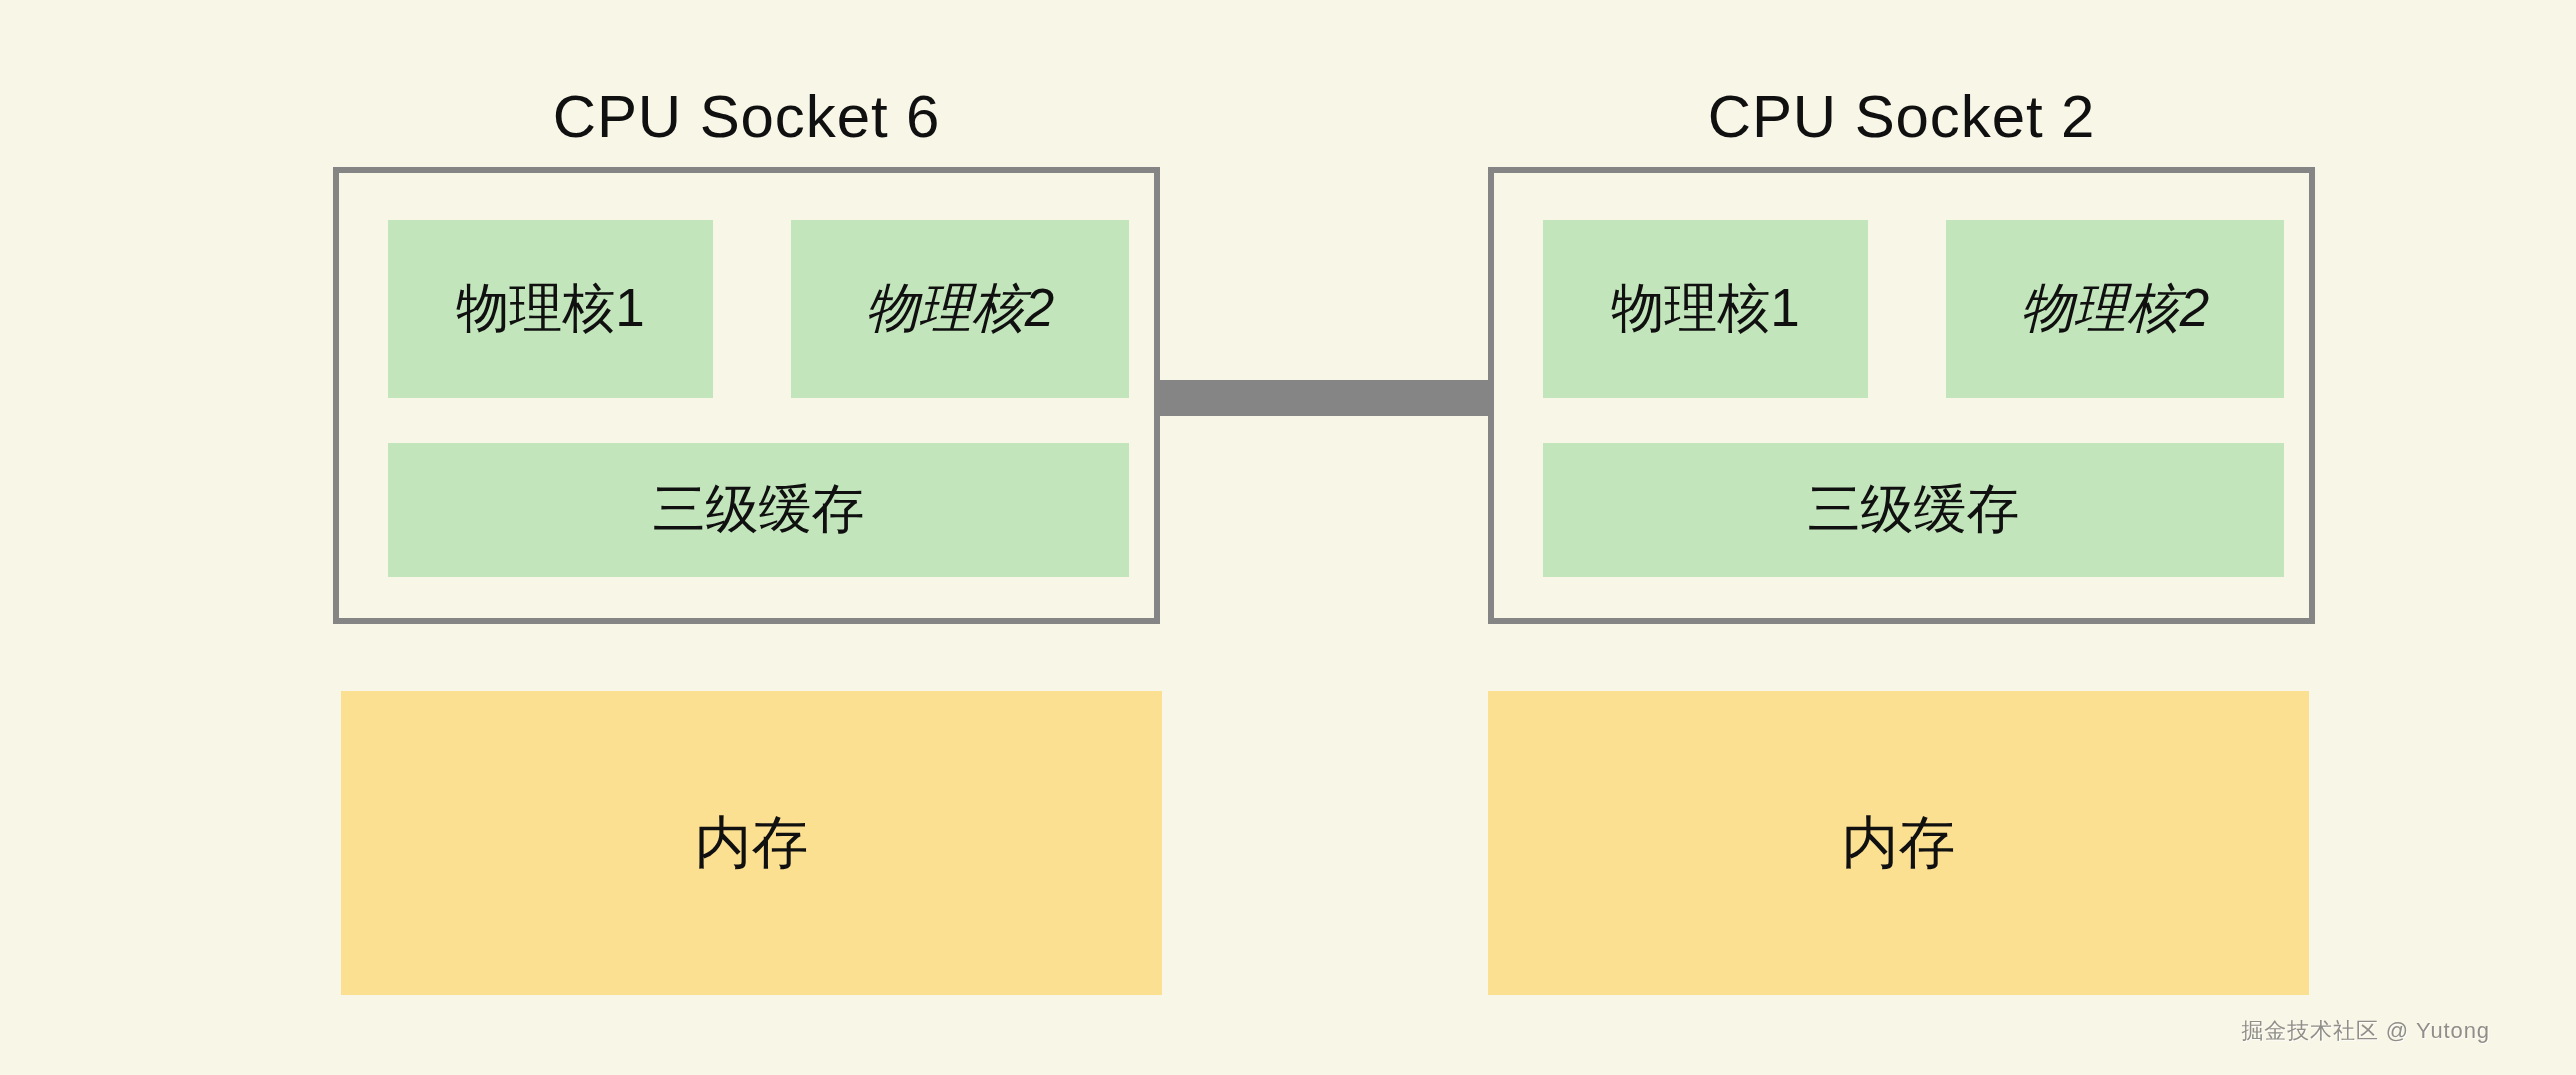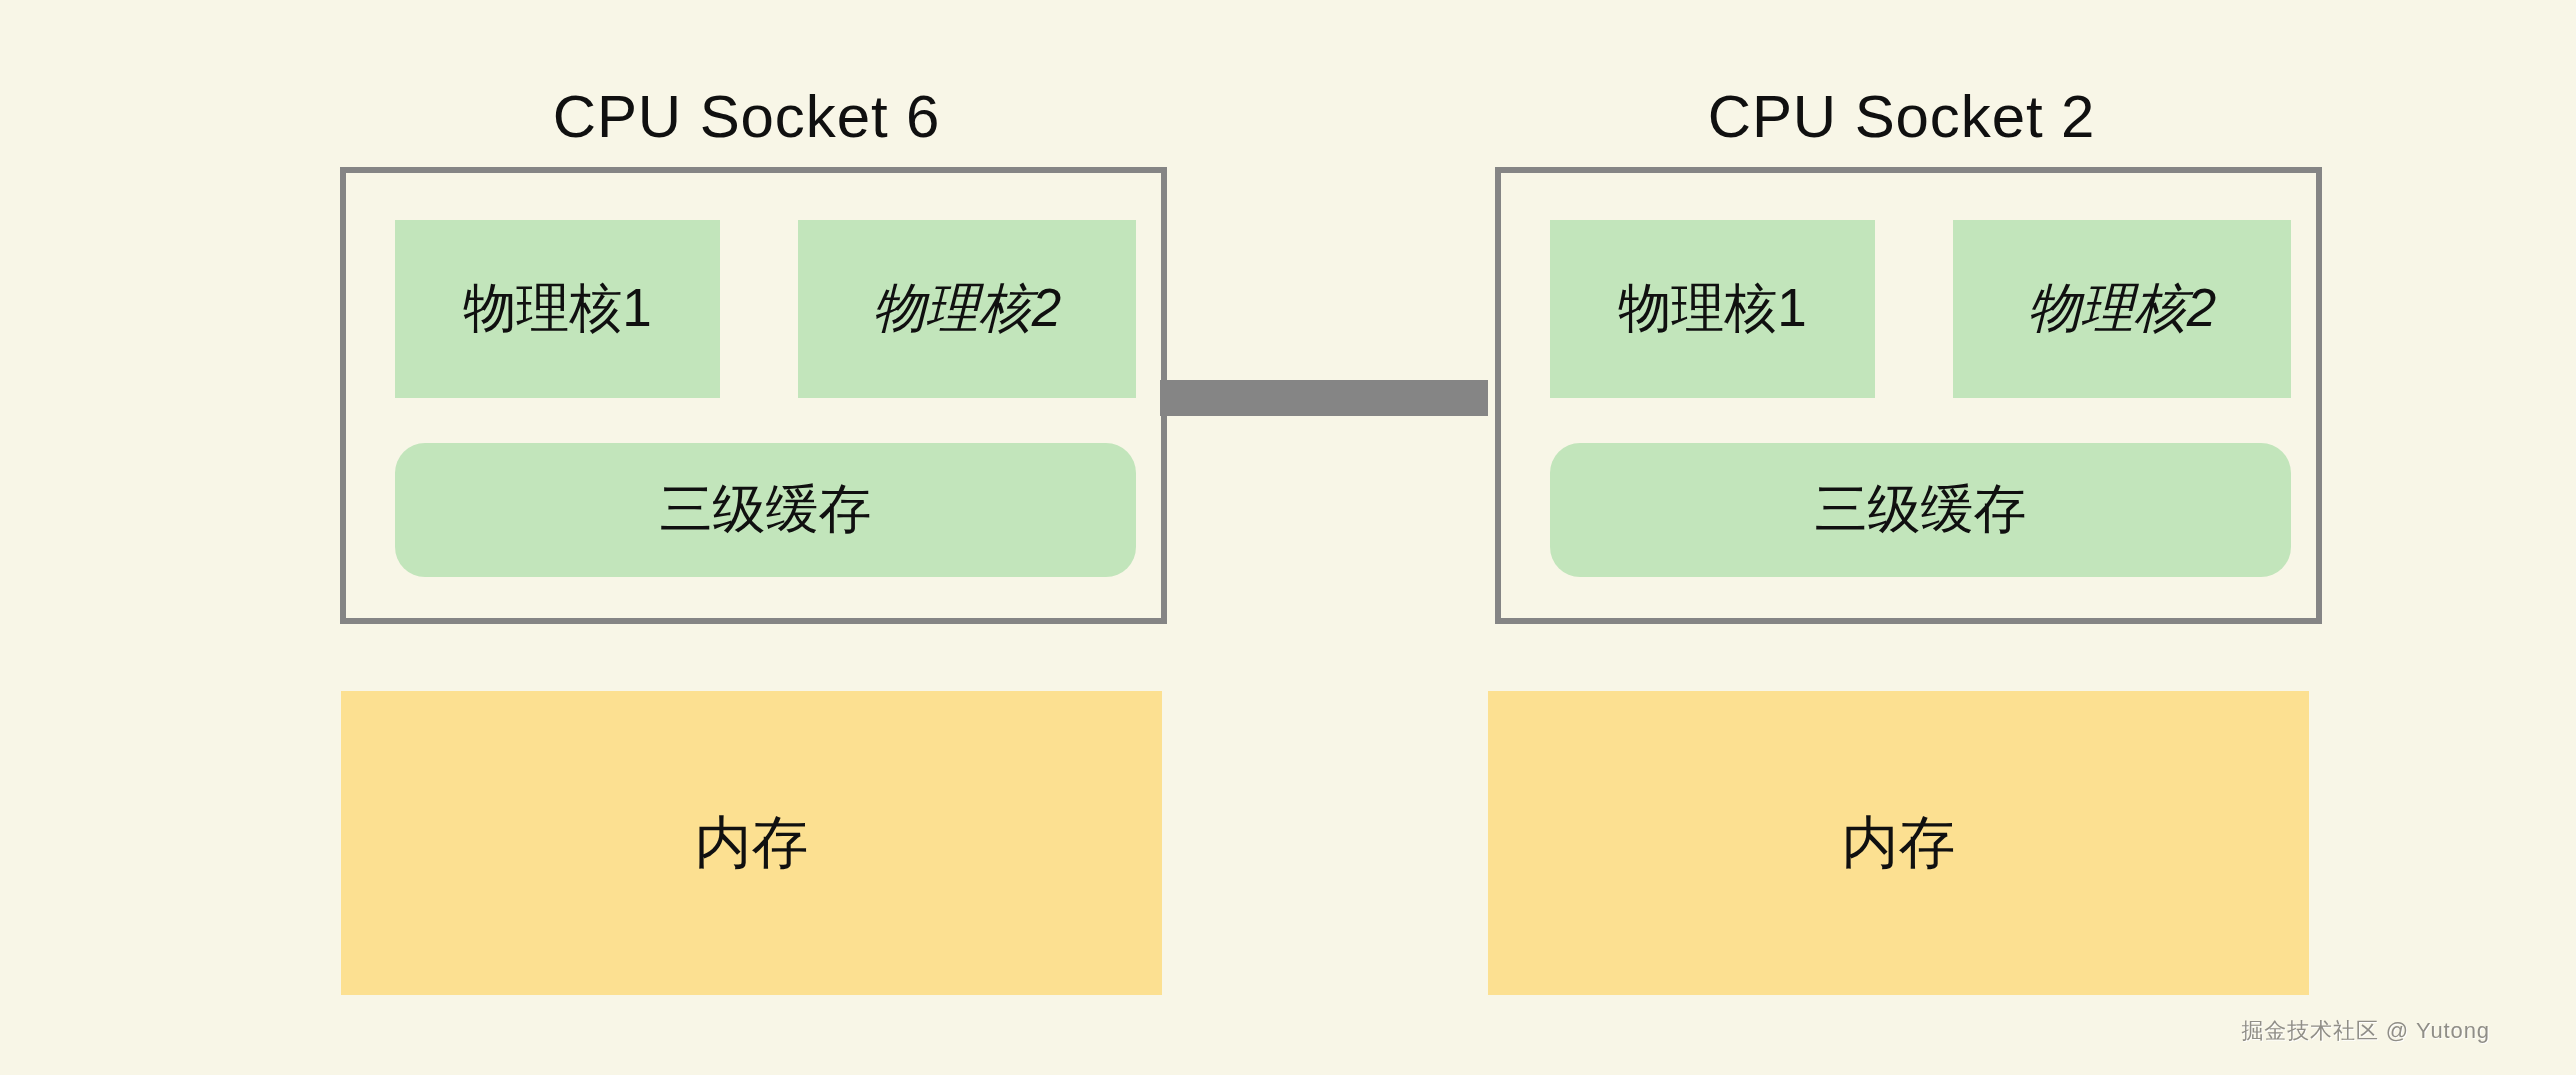--- a/index.html
+++ b/index.html
@@ -26,38 +26,37 @@
     letter-spacing: 0.9px;
     white-space: nowrap;
   }
 
   .socket-box {
     top: 167px;
     width: 827px;
     height: 457px;
     border: 6.9px solid var(--gray, #848484);
     background: var(--bg, #f8f6e7);
-    margin-left: 7px;
   }
 
   .inner-box {
     position: absolute;
     box-sizing: border-box;
     background: var(--green, #c2e5bb);
     display: flex;
     align-items: center;
     justify-content: center;
     font-size: 53px;
     color: var(--text, #111);
     white-space: nowrap;
   }
   .core-box { top: 47px; height: 178px; }
   .core1 { left: 49px;  width: 325px; }
   .core2 { left: 452px; width: 338px; font-style: italic; }
-  .cache-box { left: 49px; top: 270px; width: 741px; height: 134px; border-radius: 30px; }
+  .cache-box { left: 49px; top: 270px; width: 741px; height: 134px; }
 
   .memory-box {
     top: 677px;
     width: 821px;
     height: 304px;
     background: var(--yellow, #fce091);
     display: flex;
     align-items: center;
     justify-content: center;
     font-size: 57px;

